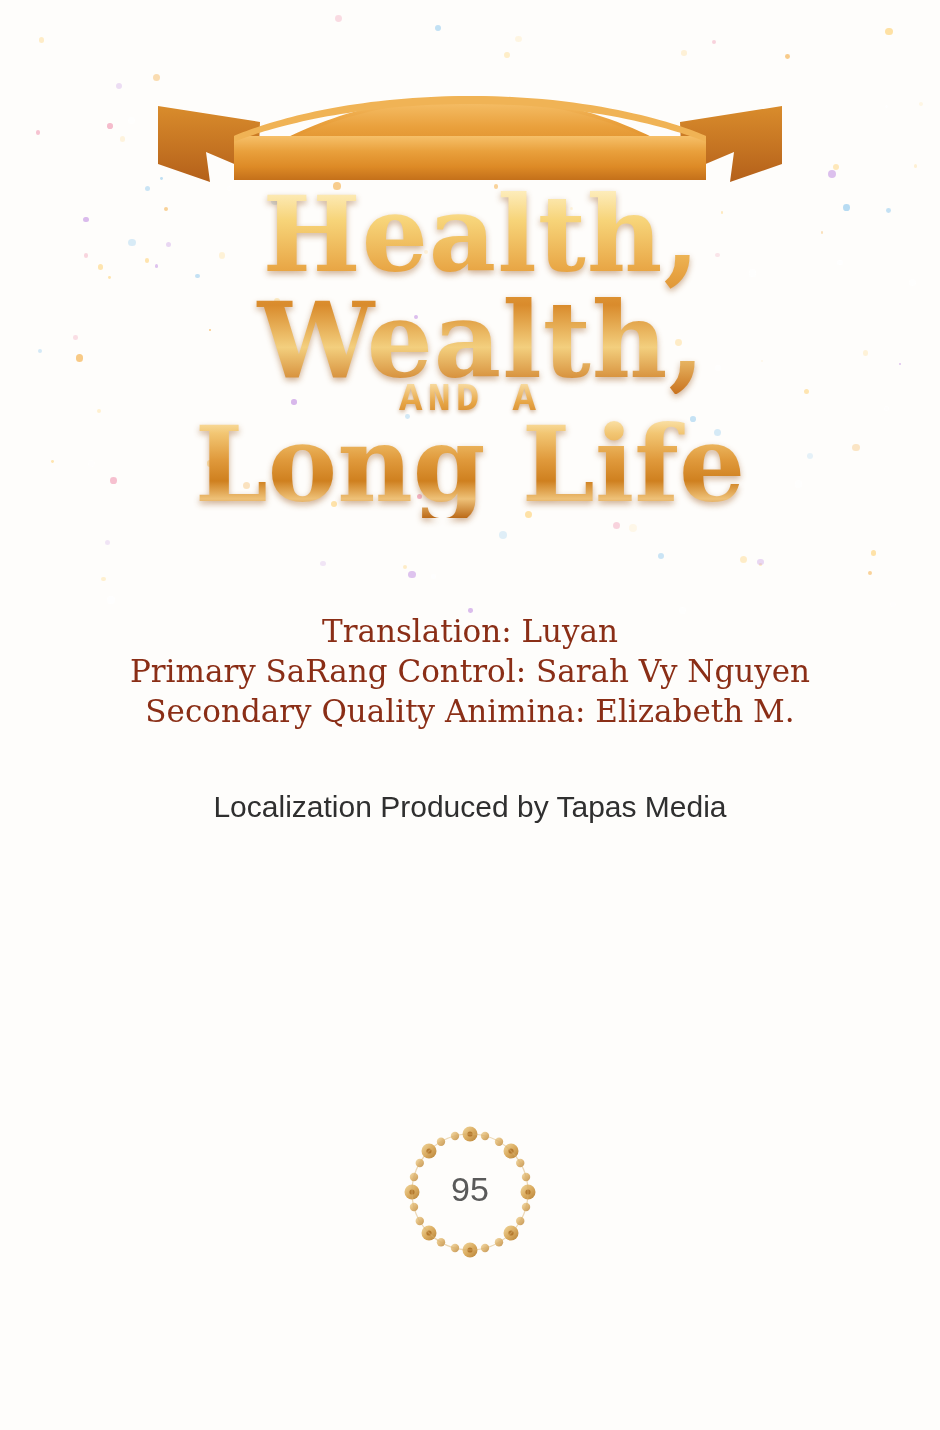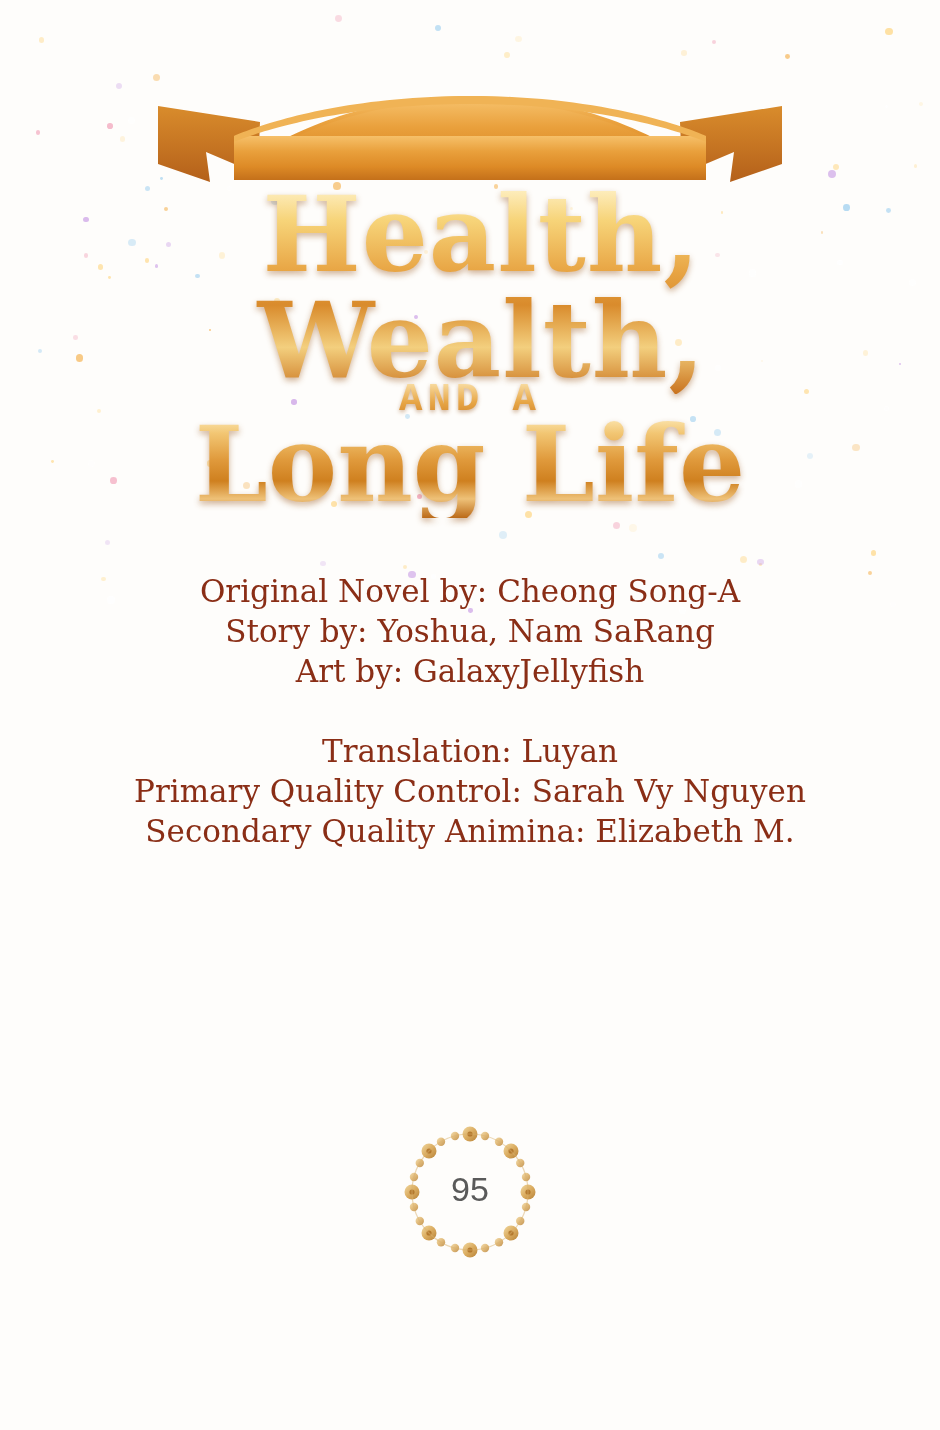--- a/index.html
+++ b/index.html
@@ -328,30 +328,26 @@
         <path d="M94,58 C94,58 180,18 330,18 C480,18 566,58 566,58 L566,64 C566,64 480,26 330,26 C180,26 94,64 94,64 Z" fill="#f0b355"></path>
       </svg>
     </div>
 
     <div class="line-main">Health, Wealth,</div>
     <div class="line-and">AND A</div>
     <div class="line-bottom">Long Life</div>
   </div>
 
   <div class="credits">
-    <div class="credit-group group-1">
-      <div class="credit-line">Original Novel by: Cheong Song-A</div>
-      <div class="credit-line">Story by: Yoshua, Nam SaRang</div>
-      <div class="credit-line">Art by: GalaxyJellyfish</div>
-    </div>
     <div class="credit-group group-2">
       <div class="credit-line">Translation: Luyan</div>
-      <div class="credit-line">Primary Quality Control: Sarah Vy Nguyen</div>
+      <div class="credit-line">Primary SaRang Control: Sarah Vy Nguyen</div>
       <div class="credit-line">Secondary Quality Animina: Elizabeth M.</div>
     </div>
+    <div class="localization">Localization Produced by Tapas Media</div>
   </div>
 
   <div class="ornament">
     <div class="ornament-inner">
       <svg width="160" height="160" viewBox="0 0 160 160">
         <defs>
           <linearGradient id="gorn" x1="0" y1="0" x2="1" y2="1">
             <stop offset="0%" stop-color="#f0d69b"></stop>
             <stop offset="50%" stop-color="#d9a858"></stop>
             <stop offset="100%" stop-color="#b47c2e"></stop>

